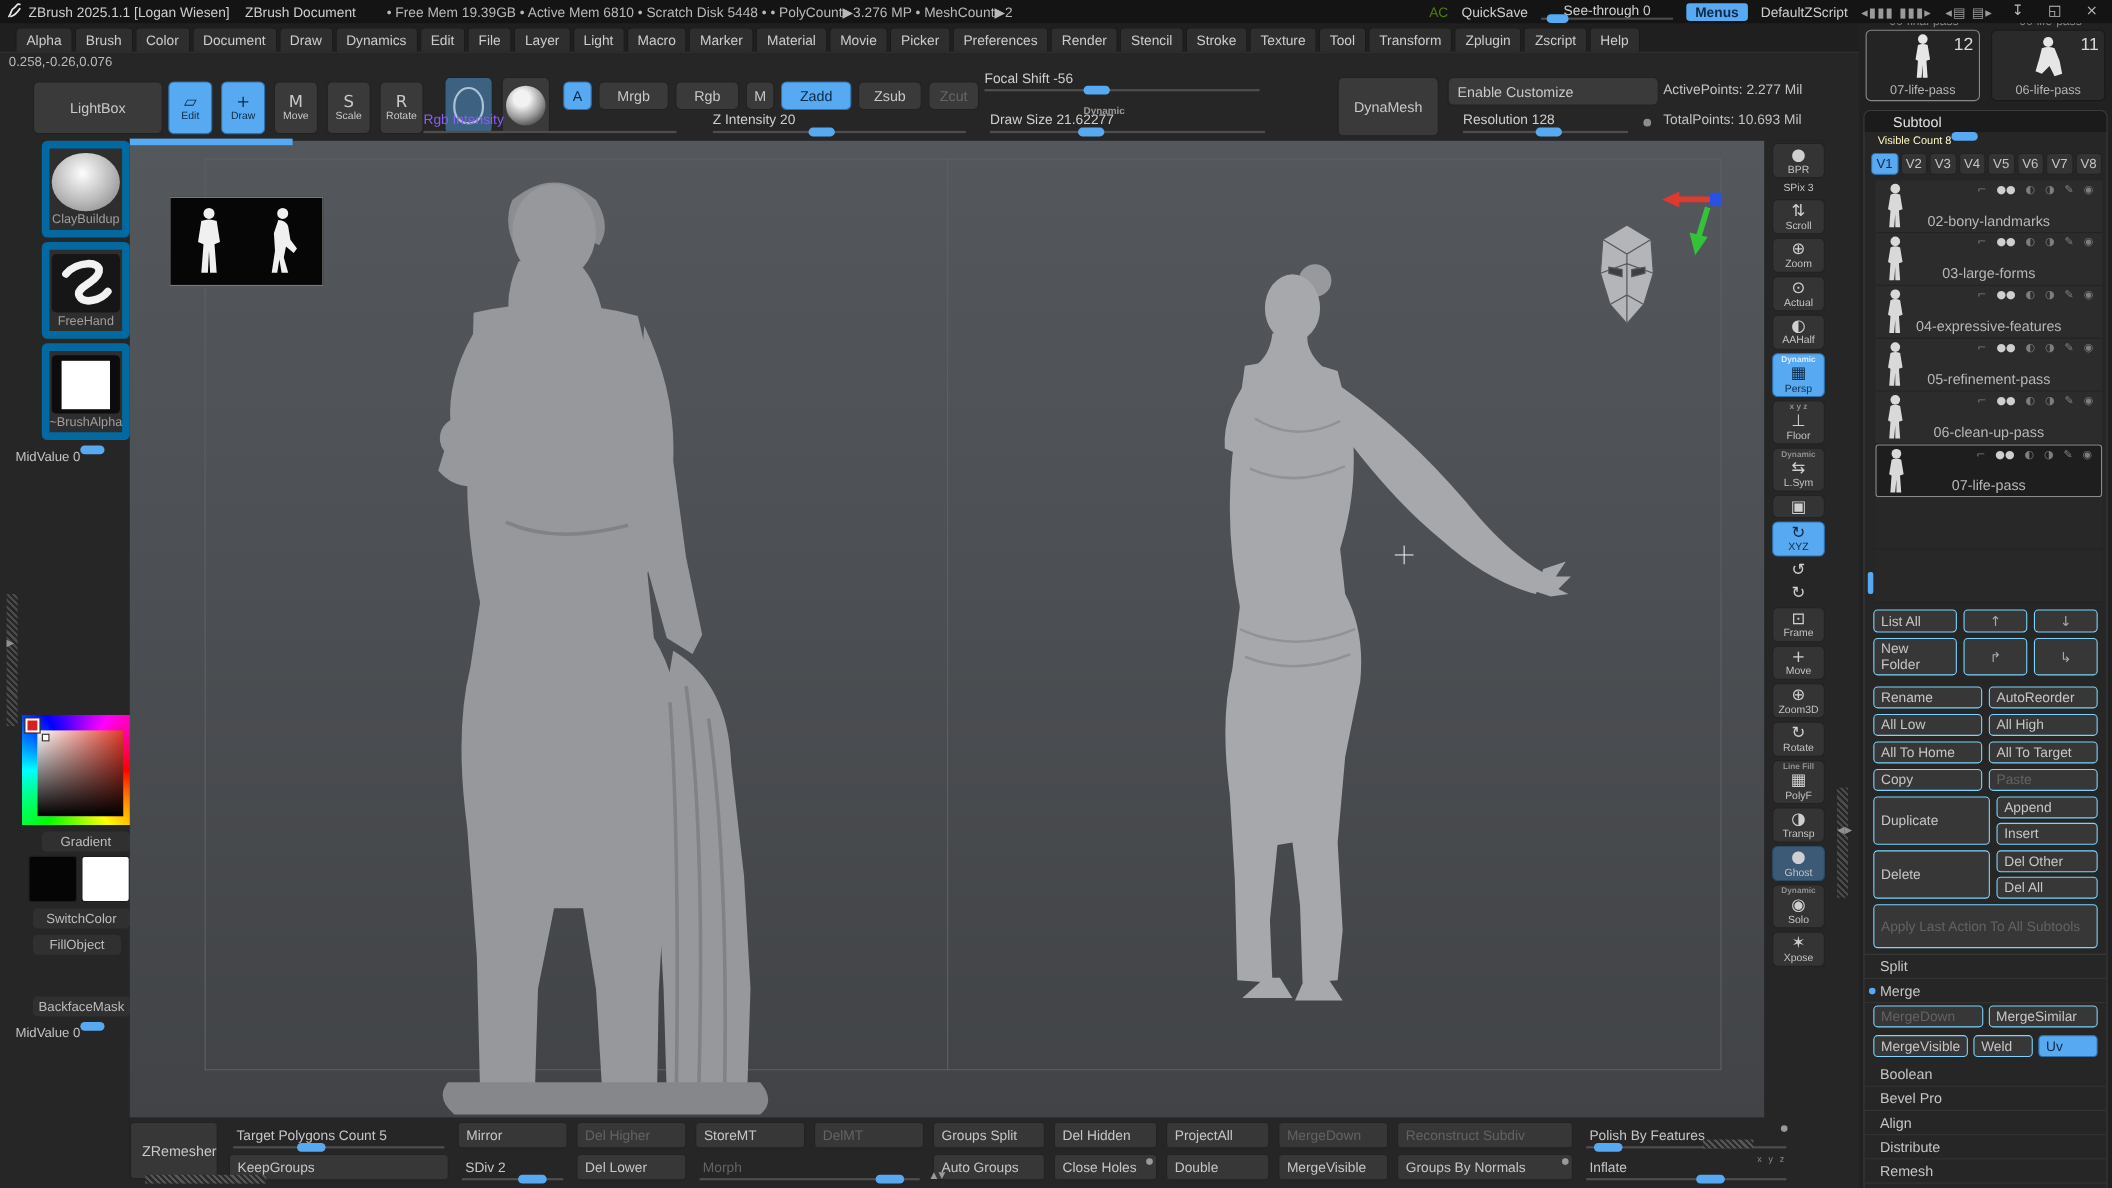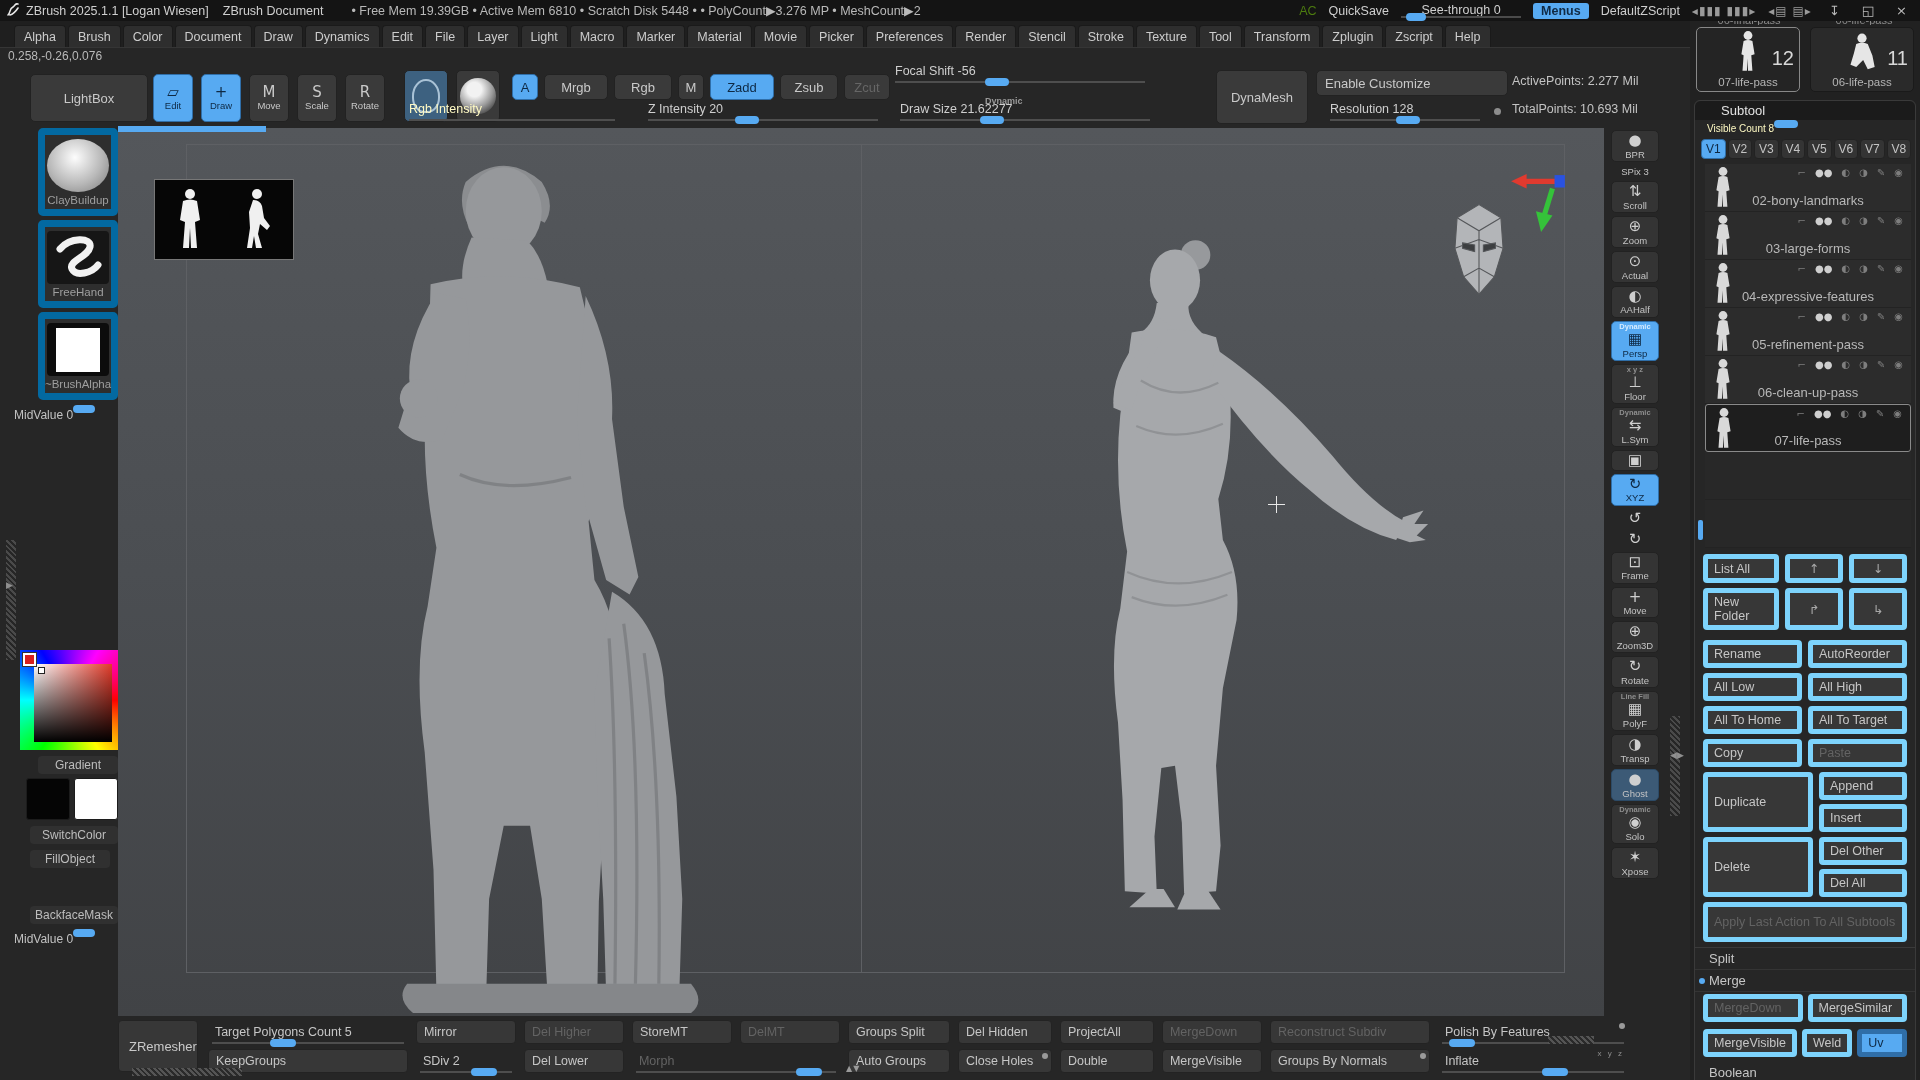--- a/index.html
+++ b/index.html
@@ -33,21 +33,21 @@
   #shelf { position:absolute; left:0; top:48px; width:1690px; height:80px; background:#262626; }
   #coords { position:absolute; left:8px; top:1px; font-size:12px; color:#b9b9b9; }
   .shbtn { position:absolute; background:#3a3a3a; border:1px solid #222; border-radius:5px;
     color:#c9c9c9; font-size:13px; display:flex; align-items:center; justify-content:center; }
   .shbtn.on { background:#57aaf2; color:#0e2944; border-color:#2f6ea8; }
   .shbtn.dim { color:#666; }
   .tool-ic { display:flex; flex-direction:column; align-items:center; justify-content:center; line-height:1.05; }
   .tool-ic .g { font-size:15px; }
   .tool-ic .l { font-size:9.5px; }
   .sh-slider { position:absolute; font-size:12.5px; color:#cfcfcf; }
-  .sh-slider.dim { color:#fef9c3;padding-left:24px; }
+  .sh-slider.dim { color:#8b5cf6; }
   .sh-slider .trk { display:block; height:2px; background:#4e4e4e; margin-top:3px; position:relative; }
   .sh-slider .trk i { position:absolute; top:-3px; width:24px; height:8px; border-radius:4px; background:#57aaf2; }
   .mini-dyn { position:absolute; font-size:9px; font-weight:bold; color:#9a9a9a; }
   .sph { border-radius:5px; }
   #lightbox-bar { position:absolute; left:118px; top:126px; width:148px; height:6px; background:#57aaf2; z-index:5; }
   .shelf-stat { position:absolute; font-size:12.5px; color:#c3c3c3; }
   .res-dot { position:absolute; width:7px; height:7px; border-radius:50%; background:#8d8d8d; }
 
   
   #left-panel { position:absolute; left:0; top:128px; width:118px; height:952px; background:#262626; }
@@ -97,21 +97,21 @@
   .rs-lbl { font-size:9.5px; color:#c4c4c4; line-height:1.2; white-space:nowrap; }
   .rs-item.slider { background:none; border:none; }
 
   
   #right-dock { position:absolute; left:1690px; top:14px; width:230px; height:1066px; background:#212121; }
   #qt-cut { display:flex; justify-content:space-around; height:11px; overflow:hidden; font-size:11px; color:#8a8a8a; }
   #qt-row { display:flex; justify-content:space-between; padding:2px 6px 6px; }
   .qt { width:104px; background:#2a2a2a; border:1px solid #1a1a1a; border-radius:5px; }
   .qt.selected { border-color:#888; background:#242424; }
   .qt-img { position:relative; height:48px; display:flex; align-items:center; justify-content:center; }
-  .qt-count { position:absolute; right:5px; top:19px; font-size:20px; color:#d8d8d8; }
+  .qt-count { position:absolute; right:5px; top:4px; font-size:16px; color:#d8d8d8; }
   .qt-name { text-align:center; font-size:11.5px; color:#b5b5b5; padding-bottom:3px; white-space:nowrap; }
   #subtool-panel { margin:2px 4px 0; background:#262626; border:1px solid #3a3a3a; border-radius:6px 6px 0 0; height:1004px; overflow:hidden; position:relative; }
   #st-header { background:#1b1b1b; border-radius:6px 6px 0 0; padding:2px 0 2px 26px; font-size:13px; color:#e2e2e2; }
   #st-visible { padding:3px 10px 0 12px; font-size:10px; color:#fef9c3; }
   #st-visible .trk { height:2px; background:#4e4e4e; margin-top:2px; position:relative; }
   #st-visible .trk i { position:absolute; left:46%; width:24px; height:8px; top:-3px; border-radius:4px; background:#57aaf2; }
   #st-versions { display:flex; gap:2px; padding:5px 4px 4px 6px; }
   .vbtn { flex:1; text-align:center; font-size:12px; color:#c4c4c4; background:#343434; border:1px solid #222; border-radius:4px; padding:2px 0; }
   .vbtn.on { background:#57aaf2; color:#0e2944; border-color:#2f6ea8; }
   #st-rows { margin:1px 4px 0 10px; }
@@ -119,21 +119,21 @@
   .st-row.selected { background:#1e1e1e; border:1px solid #8a8a8a; border-radius:3px; }
   .st-row.empty { background:#282828; }
   .st-thumb { position:absolute; left:8px; top:2px; }
   .st-icons { position:absolute; right:8px; top:3px; display:flex; gap:9px; font-family:"DejaVu Sans",sans-serif;
     font-size:10px; color:#7e7e7e; }
   .st-icons .bright { color:#cfcfcf; }
   .st-name { position:absolute; left:0; right:0; bottom:3px; text-align:center; font-size:13px; color:#b8b8b8; }
   #st-scrollmark { position:absolute; left:3px; top:419px; width:5px; height:20px; border-radius:2px; background:#57aaf2; }
   #st-actions { padding:6px 8px 0; }
   .arow { display:flex; gap:6px; margin-bottom:5px; }
-  .abtn { background:#373737; border:5px solid #7dd3fc; border-radius:4px; font-size:12.5px; color:#c6c6c6;
+  .abtn { background:#373737; border:1px solid #7dd3fc; border-radius:4px; font-size:12.5px; color:#c6c6c6;
     padding:2px 6px; display:flex; align-items:center; }
   .abtn.dim { color:#636363; }
   .abtn.on { background:#57aaf2; color:#0e2944; border-color:#2f6ea8; }
   .abtn.grow { flex:1; }
   .abtn.sq { width:58px; justify-content:center; font-family:"DejaVu Sans",sans-serif; color:#a8a8a8; }
   .tallpair { display:flex; gap:6px; margin-bottom:5px; }
   .tallpair .left { flex:1; display:flex; align-items:center; }
   .tallpair .col { flex:1; display:flex; flex-direction:column; gap:4px; }
   #st-list { border-top:1px solid #3a3a3a; }
   .lrow { border-bottom:1px solid #343434; padding:3px 0 3px 14px; font-size:13px; color:#c6c6c6; position:relative; }

